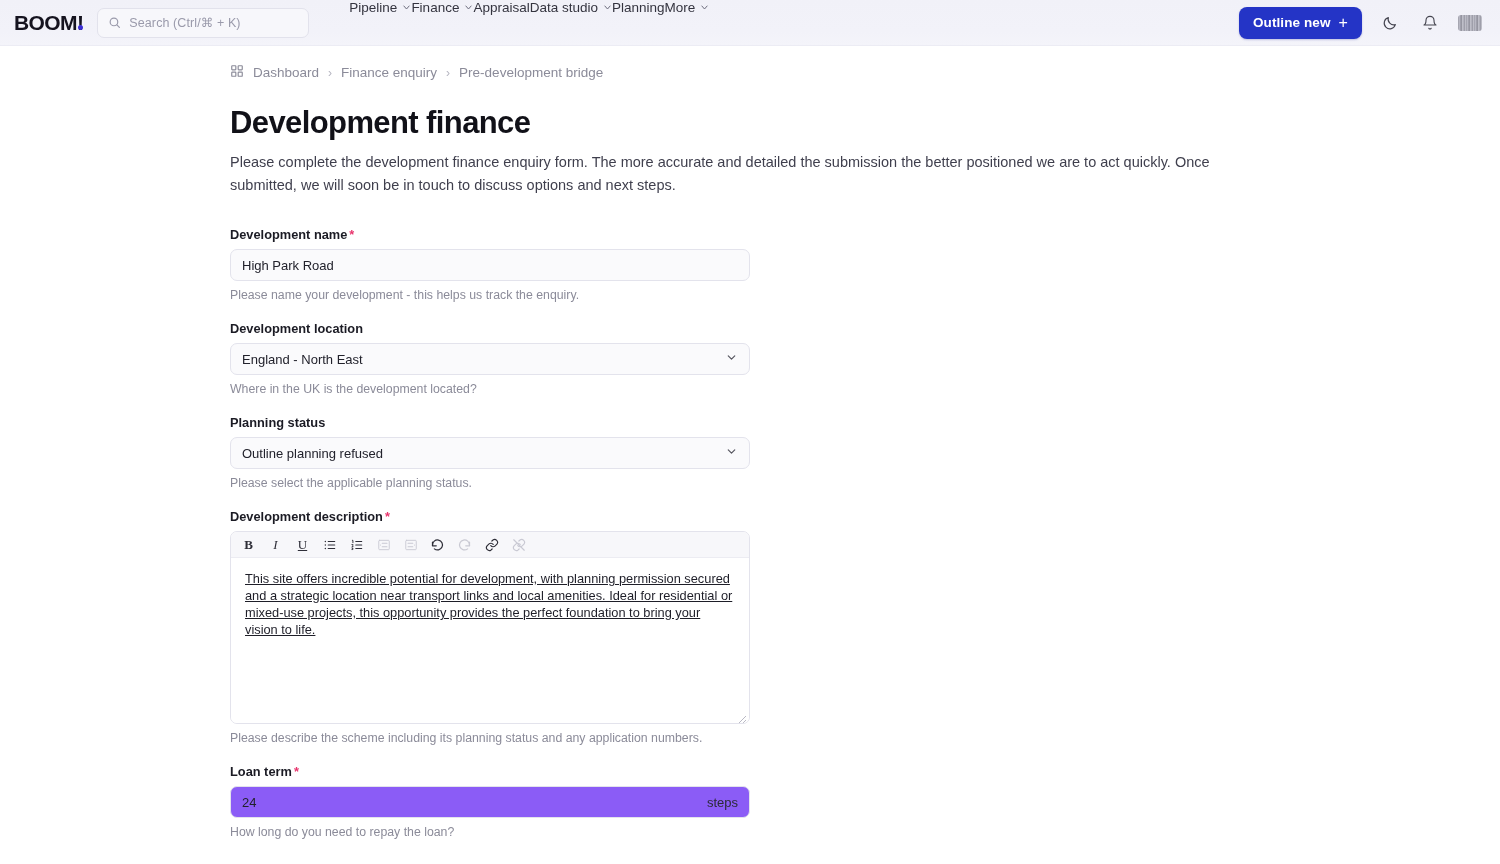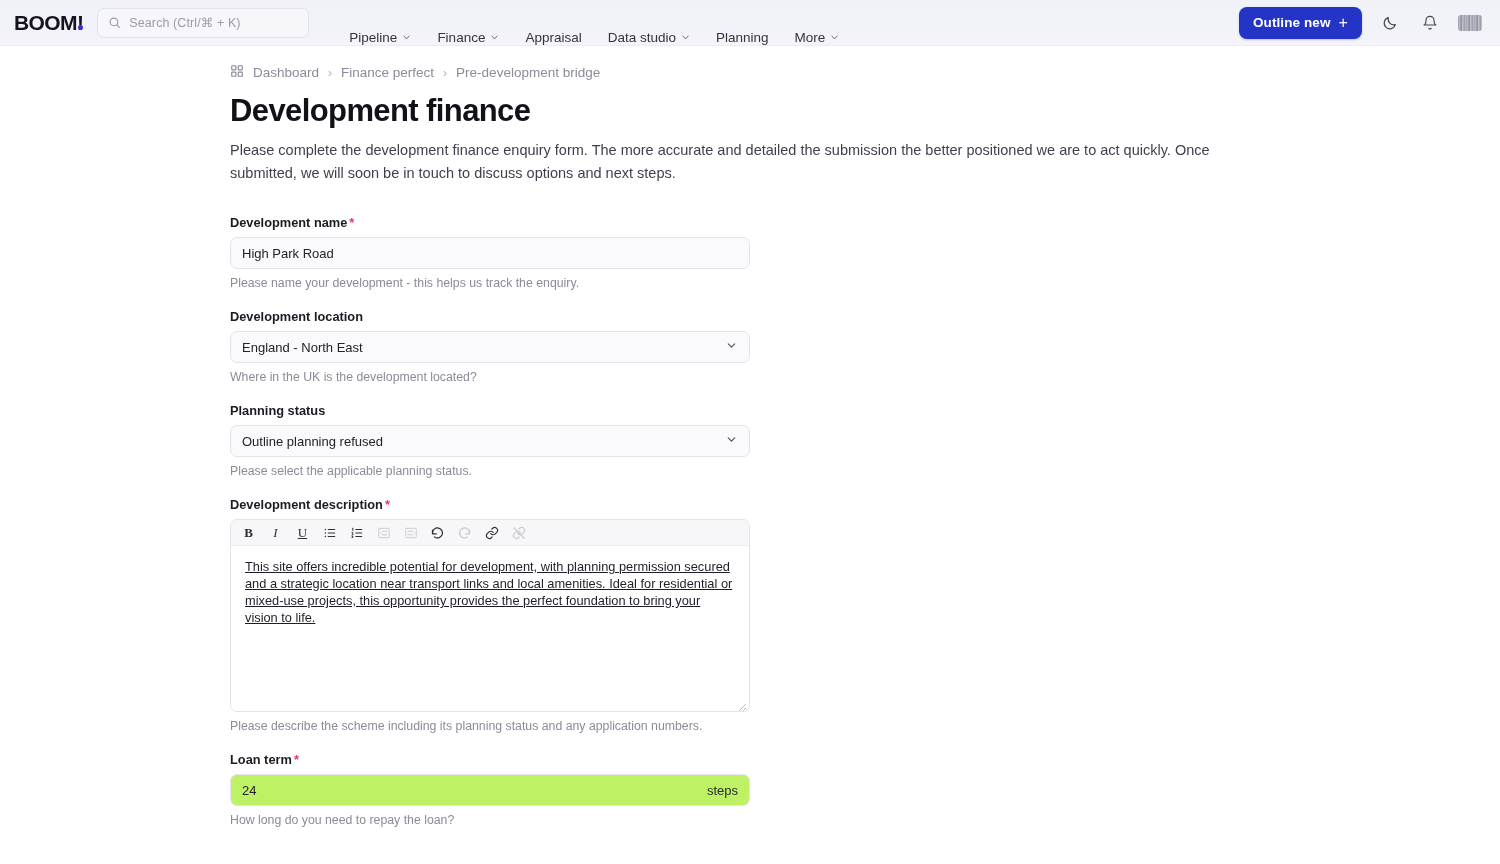--- a/index.html
+++ b/index.html
@@ -61,22 +61,21 @@
   }
   .searchbox .search-ph {
     font-size: 12.5px;
     color: #9a9aab;
     letter-spacing: 0.1px;
   }
   .search-icon svg { display: block; }
 
   .navlinks {
     display: flex;
-    align-items: flex-end;
-    gap: 26px;
+    align-items: flex-start;
     height: 100%;
   }
   .navlink {
     display: flex;
     align-items: center;
     gap: 5px;
     font-size: 13.5px;
     color: #34343f;
     cursor: pointer;
     white-space: nowrap;
@@ -136,21 +135,21 @@
     padding: 18px 0 0 230px;
     max-width: 1250px;
   }
 
   .breadcrumb {
     display: flex;
     align-items: center;
     gap: 9px;
     font-size: 13.5px;
     color: #8b8b99;
-    margin-bottom: 12px;
+    margin-bottom: 24px;
   }
   .breadcrumb .crumb { cursor: pointer; white-space: nowrap; }
   .breadcrumb .sep { color: #b5b5c0; font-size: 12px; }
   .grid-icon { display: block; color: #8b8b99; }
 
   h1.page-title {
     font-size: 31px;
     font-weight: 800;
     color: #111118;
     margin: 0 0 10px 0;
@@ -196,21 +195,21 @@
     outline: none;
   }
   .select-box { justify-content: space-between; cursor: pointer; }
   .select-box .sel-chev { color: #55555f; display: block; }
 
   .suffix-input {
     width: 520px;
     height: 32px;
     border: 1px solid #e3e3ec;
     border-radius: 7px;
-    background: #bef264;
+    background: #8b5cf6;
     display: flex;
     align-items: center;
     padding: 0 11px;
     justify-content: space-between;
   }
   .suffix-input .val { font-size: 13px; color: #22222c; }
   .suffix-input .suffix { font-size: 13px; color: #2b2b36; }
 
   
   .editor {
@@ -351,21 +350,21 @@
       <span class="grid-icon">
         <svg width="14" height="14" viewBox="0 0 24 24" fill="none" stroke="currentColor" stroke-width="2">
           <rect x="3" y="3" width="7" height="7" rx="1"></rect>
           <rect x="14" y="3" width="7" height="7" rx="1"></rect>
           <rect x="3" y="14" width="7" height="7" rx="1"></rect>
           <rect x="14" y="14" width="7" height="7" rx="1"></rect>
         </svg>
       </span>
       <span class="crumb">Dashboard</span>
       <span class="sep">›</span>
-      <span class="crumb">Finance perfect</span>
+      <span class="crumb">Finance enquiry</span>
       <span class="sep">›</span>
       <span class="crumb">Pre-development bridge</span>
     </div>
 
     <h1 class="page-title">Development finance</h1>
     <p class="page-desc">Please complete the development finance enquiry form. The more accurate and detailed the submission the better positioned we are to act quickly. Once submitted, we will soon be in touch to discuss options and next steps.</p>
 
     <div class="field">
       <span class="field-label">
         <span>Development name</span><span class="req">*</span>

